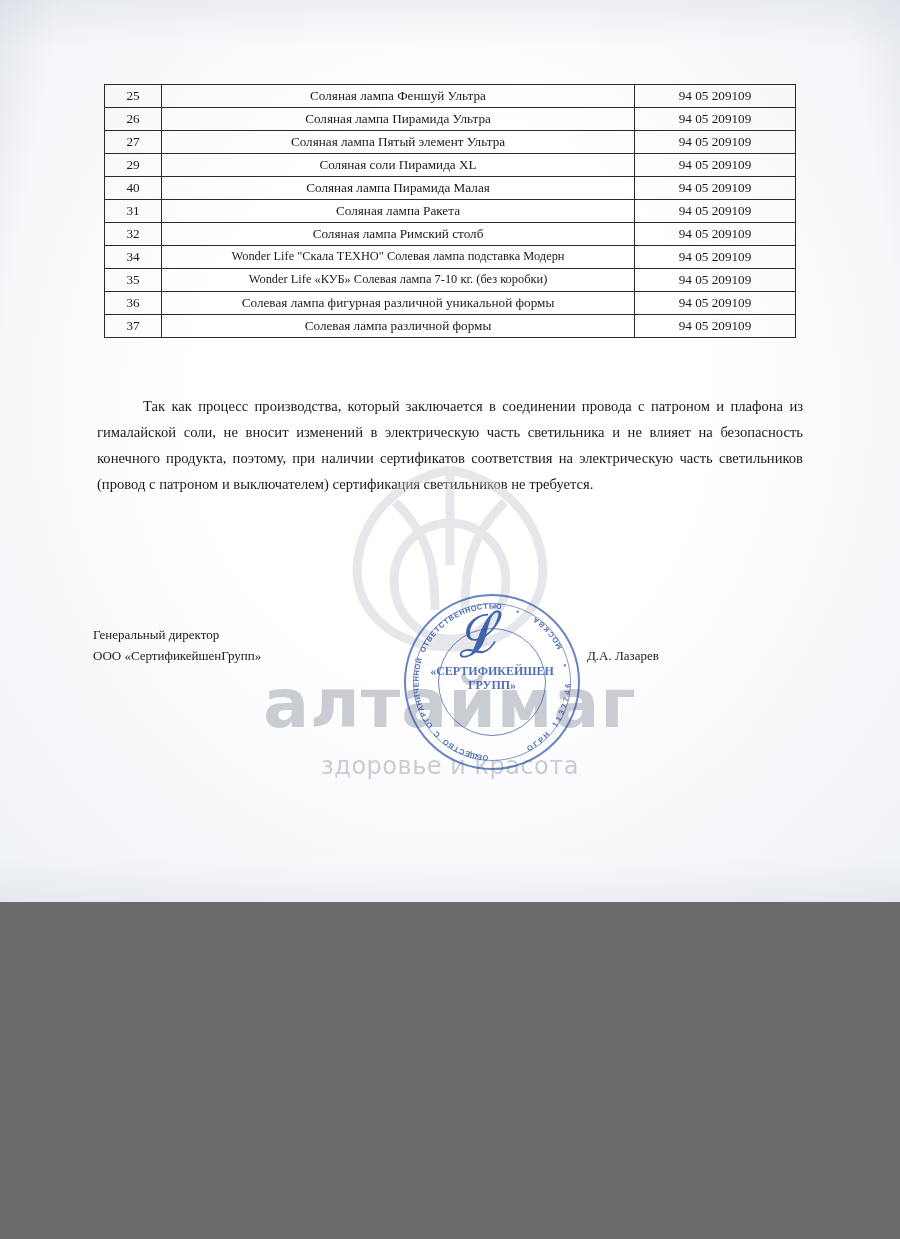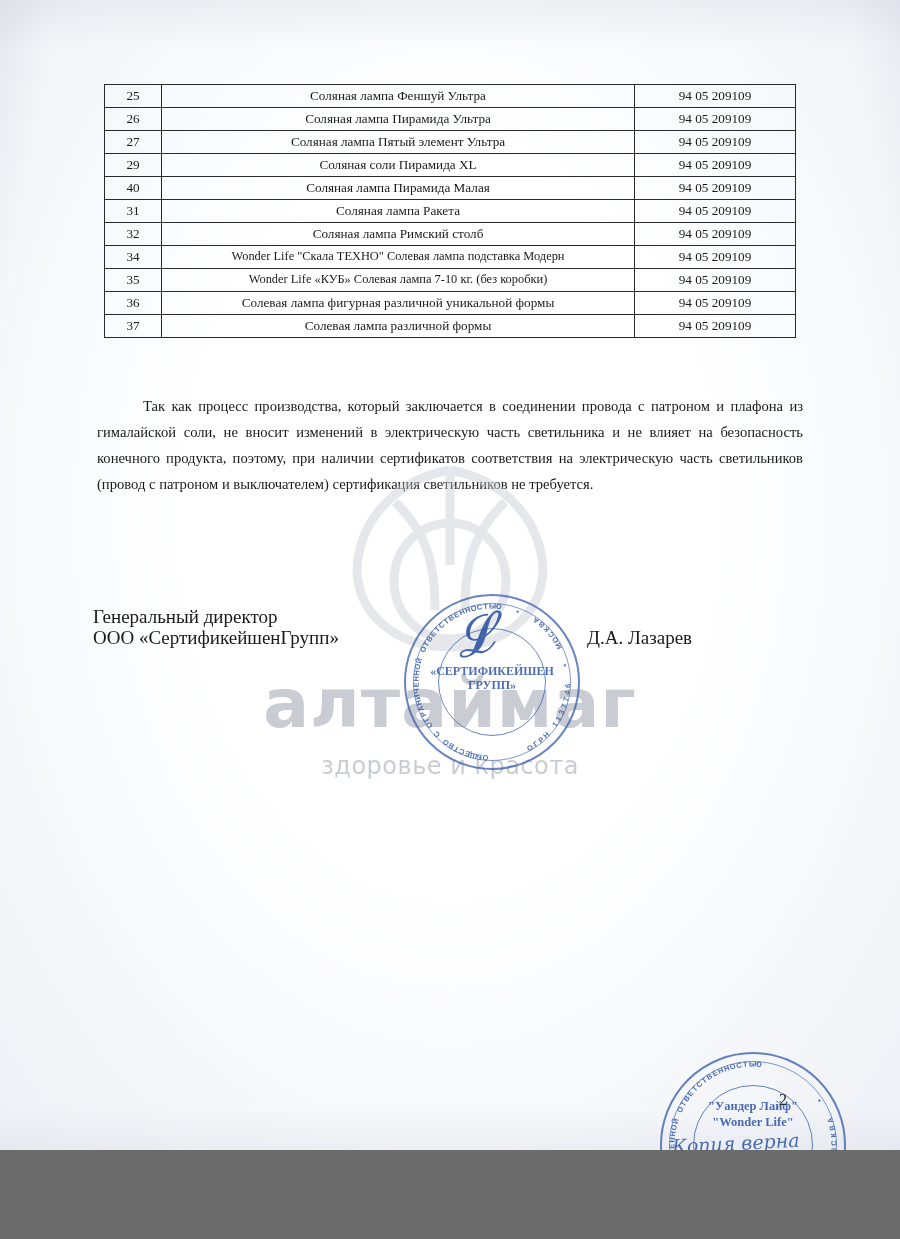--- a/index.html
+++ b/index.html
@@ -3,21 +3,21 @@
 <meta charset="utf-8">
 <style>
   html, body {
     margin: 0;
     padding: 0;
     background: #6b6b6b;
   }
   #page {
     position: relative;
     width: 900px;
-    height: 1150px;
+    height: 902px;
     margin: 0 auto;
     background: #ffffff;
     overflow: hidden;
     font-family: "Liberation Serif", serif;
     color: #1a1a1a;
   }
   
   #paper-shade {
     position: absolute;
     inset: 0;
@@ -67,23 +67,23 @@
     font-size: 14.6px;
     line-height: 26px;
     text-align: justify;
     text-indent: 46px;
   }
 
   
   #signature-block {
     position: absolute;
     left: 93px;
-    top: 606px;
+    top: 624px;
     width: 712px;
-    font-size: 19px;
+    font-size: 13px;
     line-height: 21px;
   }
   #signature-block .sig-left {
     display: inline-block;
     vertical-align: top;
   }
   #signature-block .sig-right {
     position: absolute;
     left: 494px;
     top: 21px;

